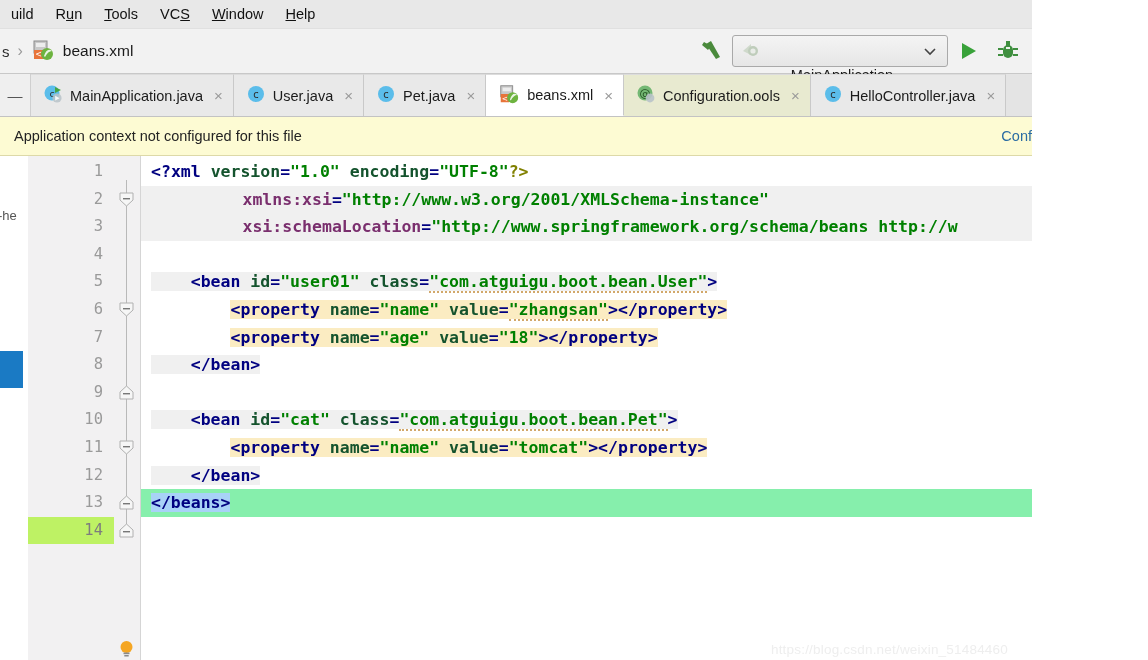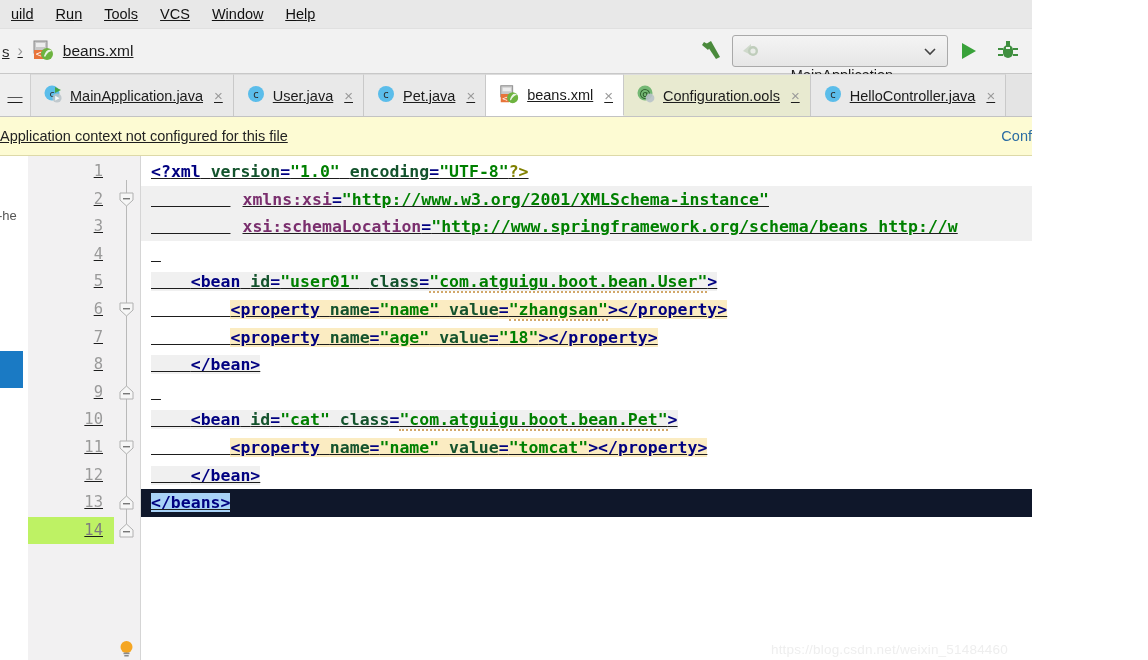--- a/index.html
+++ b/index.html
@@ -3,21 +3,21 @@
 <meta charset="utf-8">
 <style>
   html,body{margin:0;padding:0;}
   body{
     width:1148px;height:660px;overflow:hidden;
     background:#ffffff;
     font-family:"Liberation Sans", sans-serif;
     font-size:13px;color:#1d1d1d;
     -webkit-font-smoothing:antialiased;
   }
-  .app{position:relative;width:1032px;height:660px;overflow:hidden;text-decoration:underline;}
+  .app{position:relative;width:1032px;height:660px;overflow:hidden;}
 
   
   .menubar{
     height:28px;background:#e8e8e8;
     display:flex;align-items:center;
     padding-left:0px;
     border-bottom:1px solid #e0e0e0;
   }
   .menu-item{
     padding:4px 11px;font-size:14.5px;color:#111;white-space:nowrap;
@@ -69,21 +69,21 @@
   .tab.active{background:#ffffff;border-bottom:1px solid #ffffff;}
   .tab.cfg{background:#e8ead0;}
   .tab .tlabel{font-size:14.5px;color:#1b1b1b;}
   .tab .tclose{color:#9a9a9a;font-size:15px;margin-left:4px;line-height:1;}
 
   
   .banner{
     height:38px;background:#fdfbd3;
     border-bottom:1px solid #ddd9a8;
     display:flex;align-items:center;
-    position:relative;
+    padding-left:14px;position:relative;
   }
   .banner .msg{font-size:14.5px;color:#232323;}
   .banner .link{
     position:absolute;right:0;top:50%;transform:translateY(-50%);
     font-size:14.5px;color:#2b6ca3;white-space:nowrap;padding-right:0px;
   }
 
   
   .editor{
     position:relative;height:515px;background:#ffffff;display:flex;
@@ -124,21 +124,21 @@
   .code{
     flex:1;position:relative;background:#ffffff;overflow:hidden;
     padding-top:2px;
     font-family:"DejaVu Sans Mono","Liberation Mono",monospace;
     font-size:16.5px;
   }
   .cline{
     height:27.6px;line-height:27.6px;white-space:pre;
     padding-left:10px;position:relative;
   }
-  .cline.cur{background:#0f172a;}
+  .cline.cur{background:#86efac;}
   
   .t-tag{color:#000080;font-weight:bold;}
   .t-attr{color:#14532d;font-weight:bold;}
   .t-val{color:#008000;font-weight:bold;}
   .t-ns{color:#7a2f6e;font-weight:bold;margin-left:12px;}
   .t-punct{color:#000080;font-weight:bold;}
   .t-pi{color:#000080;font-weight:bold;}
   .t-pi-q{color:#808000;font-weight:bold;}
   .hl-brace{background:#a8d2f7;}
   .hl-row{background:#f0f0f0;}

